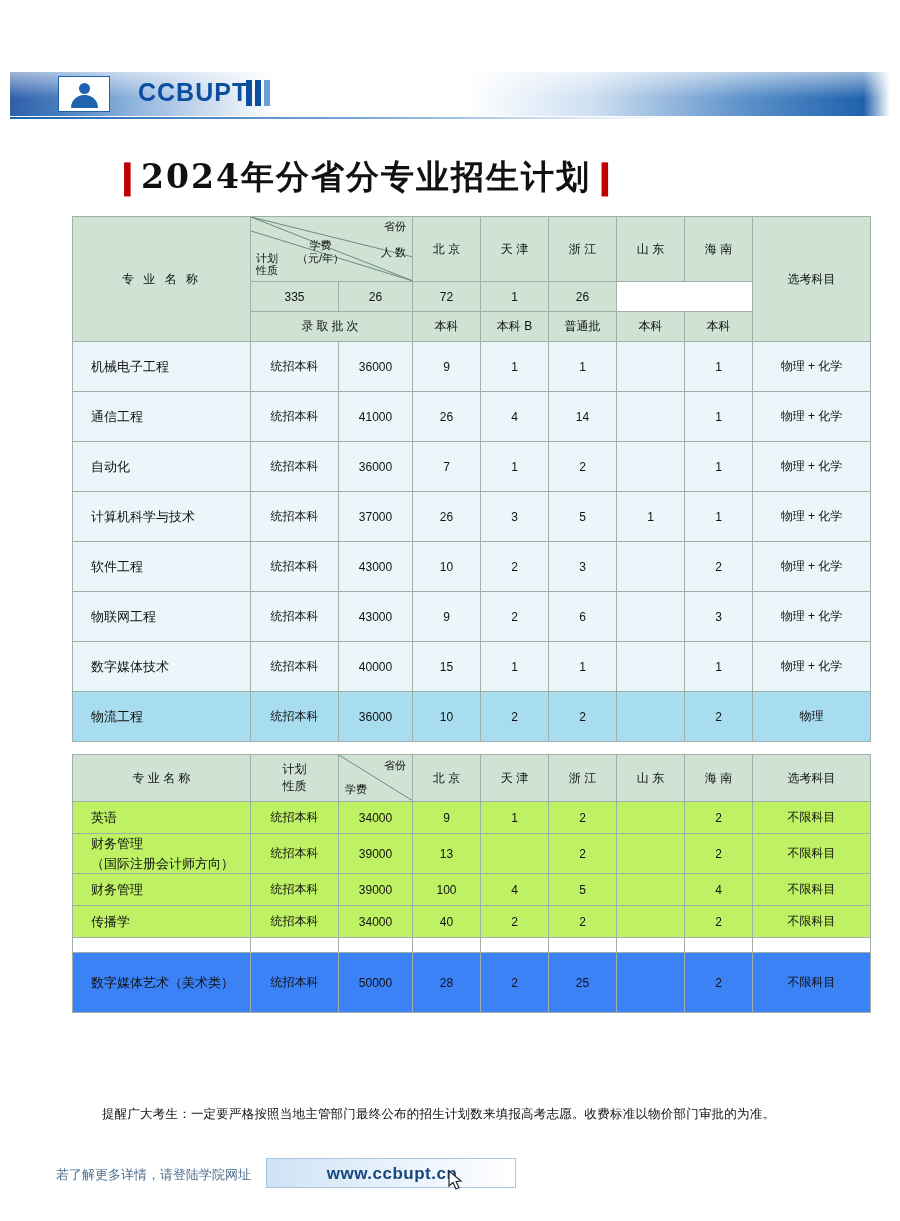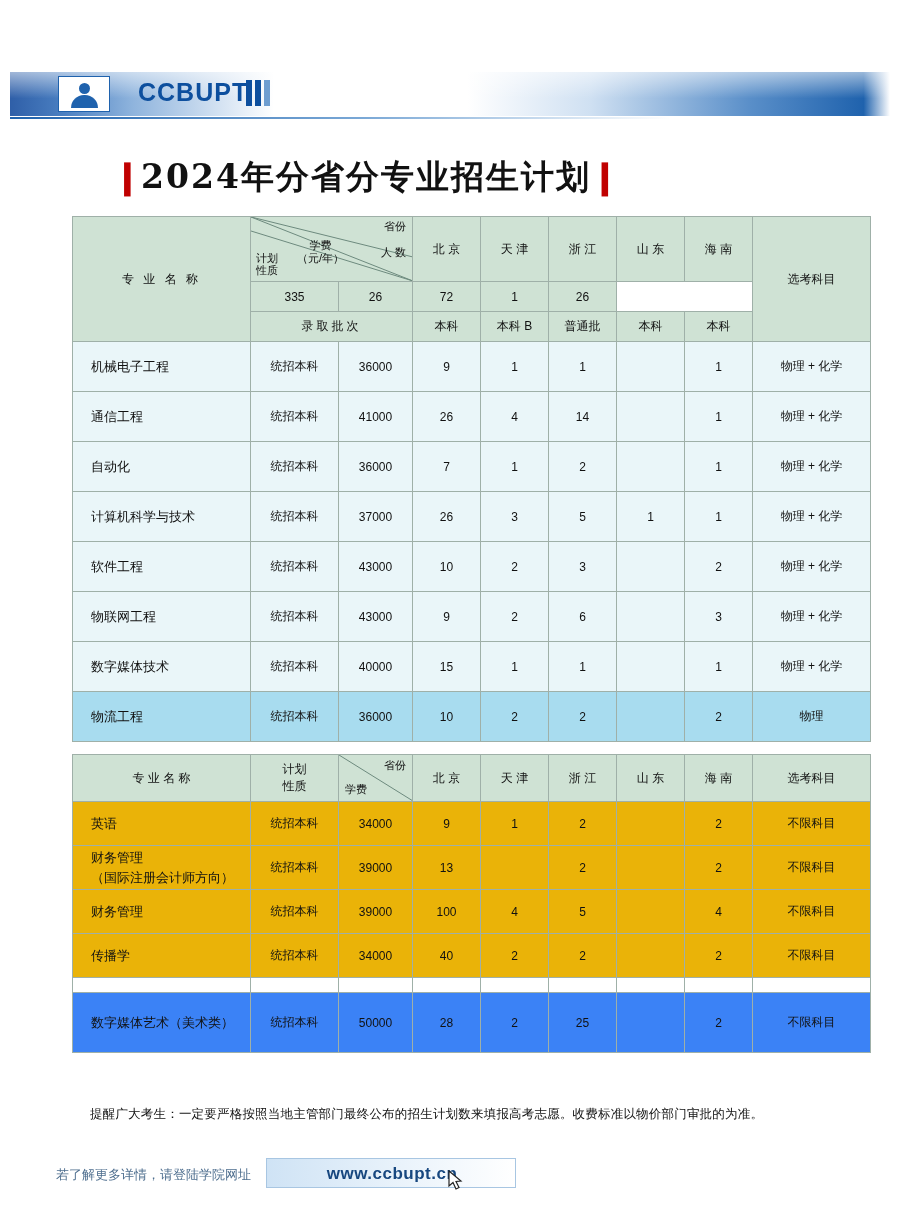--- a/index.html
+++ b/index.html
@@ -150,21 +150,21 @@
   }
   .c-major { width: 178px; }
   .c-type  { width: 88px; }
   .c-fee   { width: 74px; }
   .c-prov  { width: 68px; }
   .c-subj  { width: 118px; }
 
   .hdr { background: #cfe2d4; height: 34px; }
   .hdr-tall { background: #cfe2d4; }
   .row-a { background: #eaf6f9; height: 50px; }
-  .row-b { background: #eab308; height: 44px; border-radius: 22px; }
+  .row-b { background: #bef264; height: 32px; border-radius: 22px; }
   .row-hl { background: #a8dcef; height: 50px; }
   .row-y { background: #3b82f6; height: 60px; border-radius: 9px; }
   .major-cell {
     text-align: left;
     padding-left: 18px;
     font-size: 13px;
   }
   .major-cell.two-line { line-height: 1.5; }
   .sp-head { letter-spacing: 3px; }
 
@@ -205,21 +205,21 @@
     border-top: 1px solid #9fb0a8;
     border-bottom: 1px solid #9fb0a8;
     height: 14px;
     background: #ffffff;
   }
   .spacer { height: 12px; }
 
   
   .footnote {
     position: absolute;
-    left: 90px;
+    left: 102px;
     top: 1106px;
     width: 740px;
     font-size: 12.5px;
     color: #111;
     letter-spacing: 0.2px;
   }
 
   
   .bottom {
     position: absolute;

